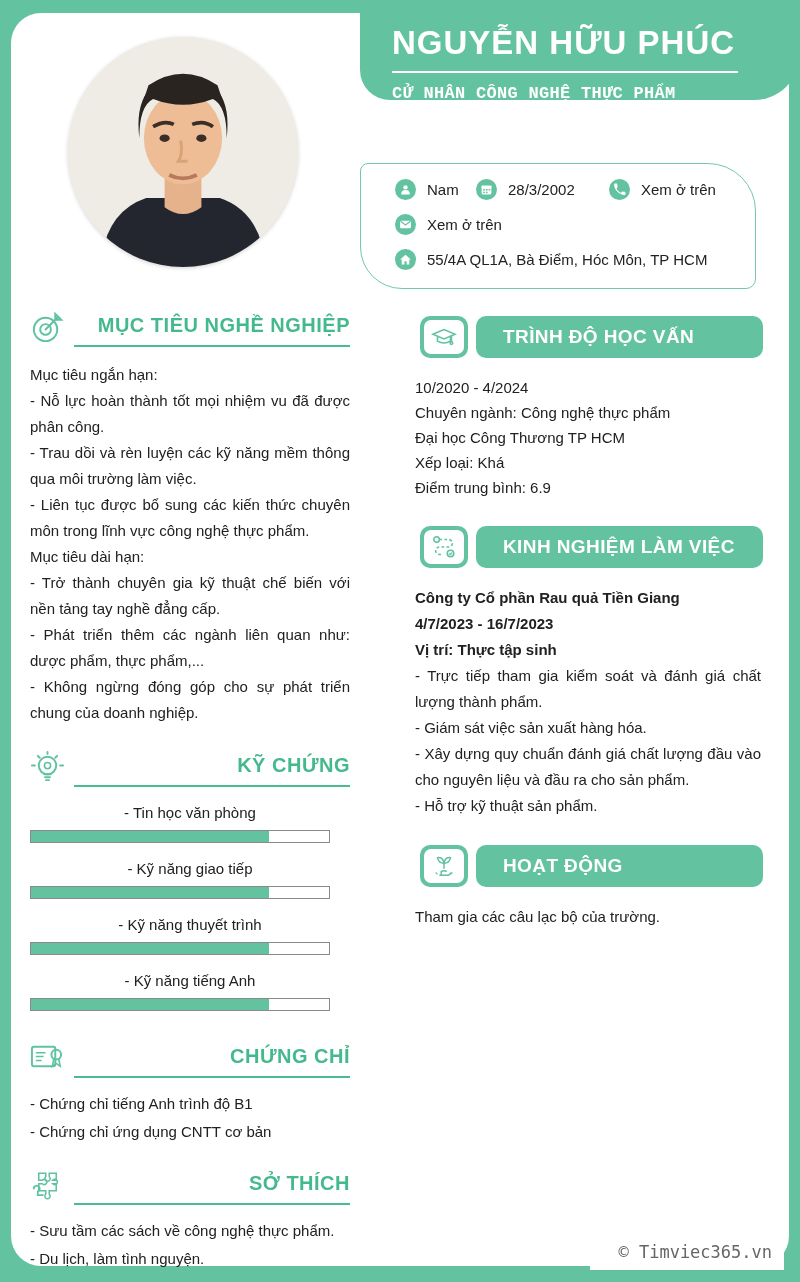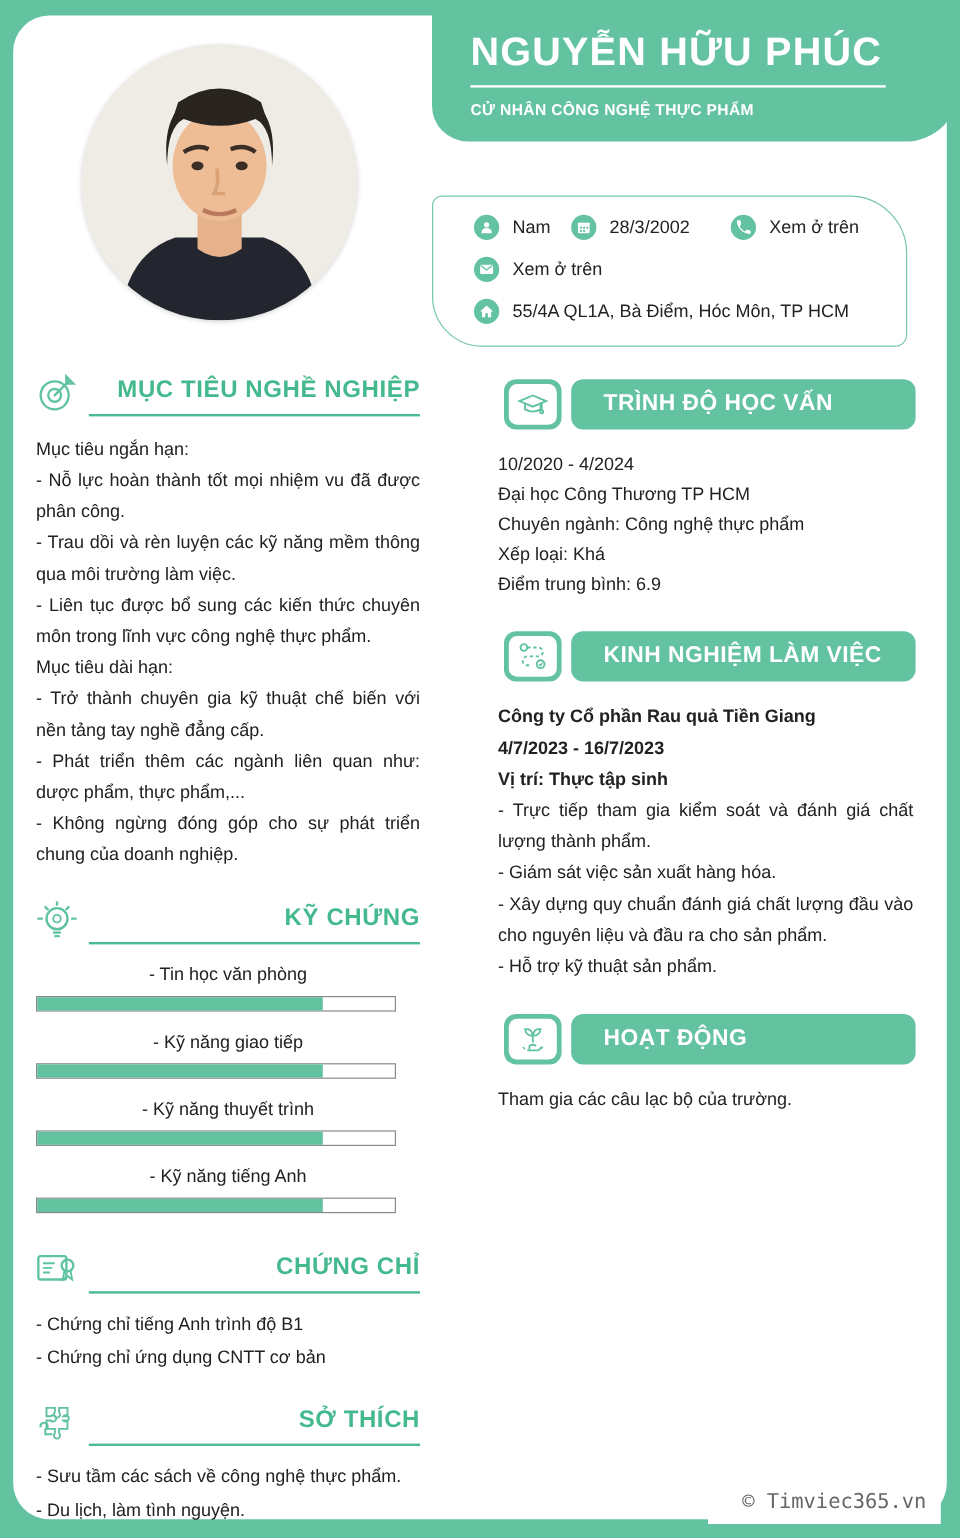--- a/index.html
+++ b/index.html
@@ -3,25 +3,25 @@
 <meta charset="utf-8">
 <style>
   * { margin:0; padding:0; box-sizing:border-box; }
   html,body { background:#ffffff; }
   body { font-family:"Liberation Sans","DejaVu Sans",sans-serif; }
 
   .page { position:relative; width:800px; height:1282px; background:#63c3a0; overflow:hidden; margin:0 auto; }
   .card { position:absolute; left:11px; top:13px; width:778px; height:1253px; background:#ffffff; border-radius:30px; }
 
   
-  .header-block { position:absolute; left:360px; top:0; width:440px; height:118px;
+  .header-block { position:absolute; left:360px; top:0; width:440px; height:100px;
                   background:#63c3a0; border-radius:0 0 46px 30px; padding:24px 0 0 32px; color:#fff; }
   .name { font-size:33px; font-weight:bold; letter-spacing:1px; }
   .name-underline { width:346px; height:2px; background:#ffffff; margin:9px 0 11px; }
-  .subtitle { font-size:13px; font-weight:bold; letter-spacing:.3px; }
+  .subtitle { font-size:17px; font-weight:bold; letter-spacing:.3px;font-family:Liberation Mono, monospace; }
 
   
   .photo { position:absolute; left:68px; top:37px; width:230px; height:230px; border-radius:50%;
            overflow:hidden; background:#efece6; box-shadow:0 1px 4px rgba(0,0,0,.18); }
   .photo svg { display:block; width:100%; height:100%; }
 
   
   .info-box { position:absolute; left:360px; top:140px; width:396px; height:126px;
               border:1px solid #74c7a7; border-radius:8px 48px 10px 42px; padding:15px 0 0 34px;margin-top:23px; }
   .info-row { display:flex; align-items:center; margin-bottom:14px; }
@@ -277,22 +277,22 @@
                 <circle cx="22" cy="20.5" r="1.4"></circle>
             </svg>
           </div>
         </div>
         <div class="r-pill">
           <span>TRÌNH ĐỘ HỌC VẤN</span>
         </div>
       </div>
       <div class="r-content">
         <div>10/2020 - 4/2024</div>
+        <div>Chuyên ngành: Công nghệ thực phẩm</div>
         <div>Đại học Công Thương TP HCM</div>
-        <div>Chuyên ngành: Công nghệ thực phẩm</div>
         <div>Xếp loại: Khá</div>
         <div>Điểm trung bình: 6.9</div>
       </div>
     </div>
 
     <div class="r-section">
       <div class="r-head">
         <div class="r-icon-box">
           <div class="r-icon-inner">
             <svg viewBox="0 0 28 28" fill="none" stroke="#5fc2a0" stroke-width="1.7">

